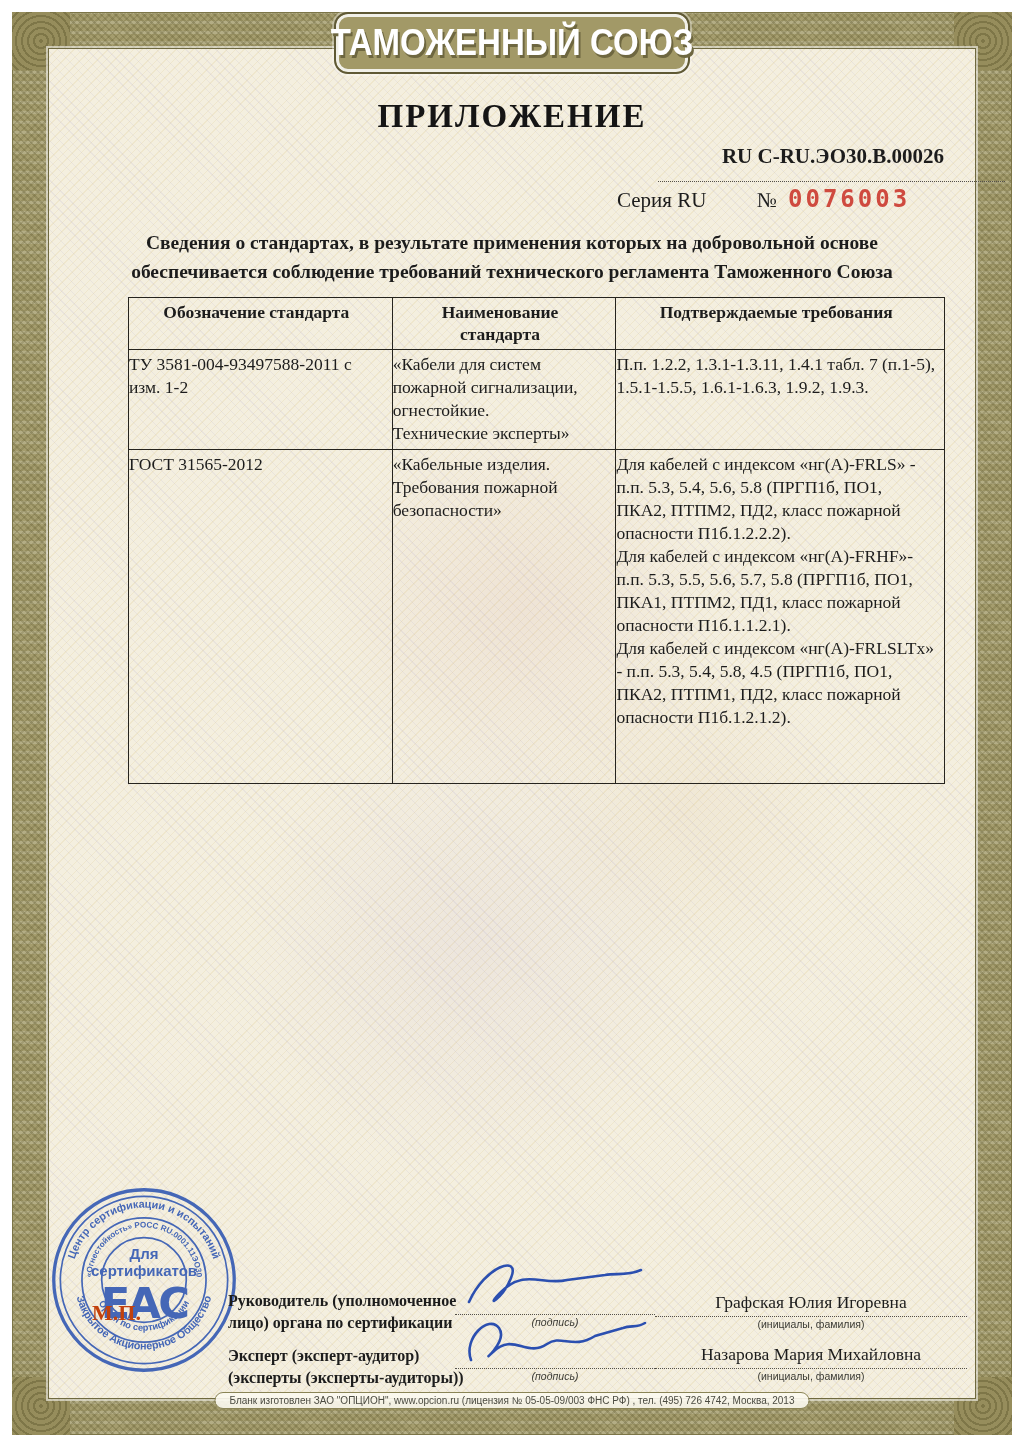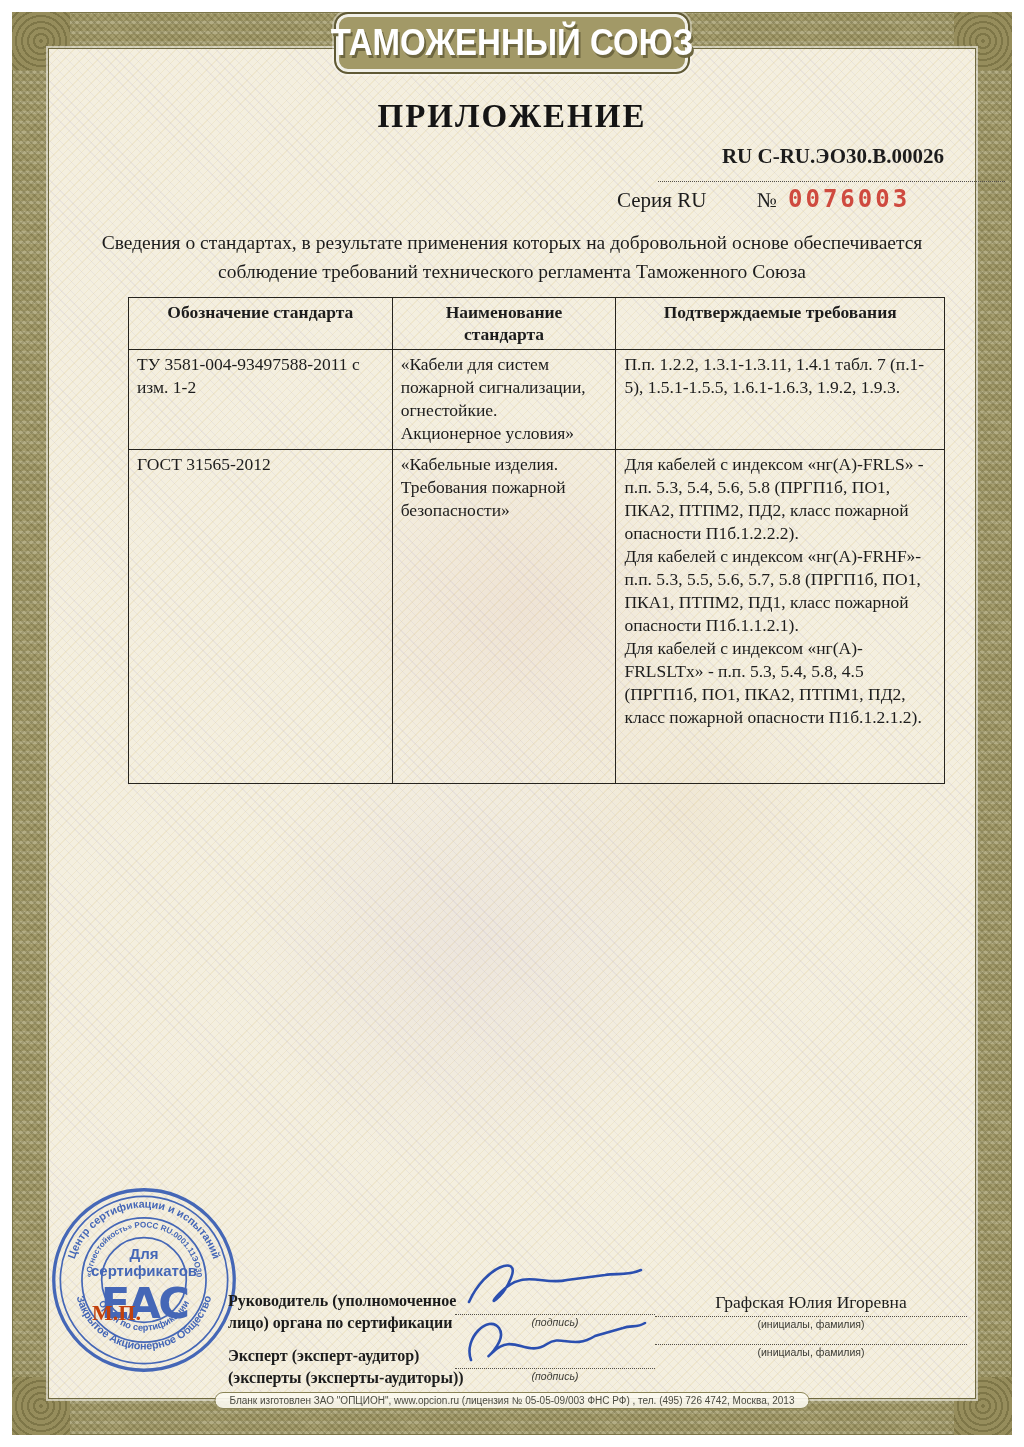--- a/index.html
+++ b/index.html
@@ -80,32 +80,32 @@
   }
   .series-label{position:absolute; top:188px; left:617px; font-size:21px; z-index:2;}
   .number-sign{position:absolute; top:188px; left:757px; font-size:21px; z-index:2;}
   .serial-number{
     position:absolute; top:185px; left:788px;
     font-family:"DejaVu Sans Mono", monospace;
     font-size:24px; font-weight:bold; letter-spacing:3px; z-index:2;
   }
   .intro{
     position:absolute; top:228px; left:82px; width:860px;
-    text-align:center; font-size:19.5px; font-weight:normal; line-height:29px; z-index:2;
+    text-align:center; font-size:19.5px; font-weight:bold; line-height:29px; z-index:2;
   }
   
   .standards-table{
     position:absolute; top:297px; left:128px; width:817px;
     border-collapse:collapse; z-index:2;
     font-size:17.5px; line-height:23px;
   }
   .standards-table th, .standards-table td{
     border:1.5px solid #26241e;
     vertical-align:top;
-    padding:3px 8px 4px 8px;
+    padding:3px 8px 4px 0;
     background:transparent;
   }
   .standards-table th{
     text-align:center; font-size:17.5px; font-weight:bold; line-height:22px;
     height:38px;
   }
   .standards-table th .th-narrow{display:inline-block; max-width:150px;}
   .row-first td{height:86px;margin-left:16px;}
   .row-second td{height:326px;}
   .standards-table p{margin:0;}
@@ -186,21 +186,21 @@
         <th>Обозначение стандарта</th>
         <th><span class="th-narrow">Наименование стандарта</span></th>
         <th>Подтверждаемые требования</th>
       </tr>
     </thead>
     <tbody>
       <tr class="row-first">
         <td>ТУ 3581-004-93497588-2011 с изм. 1-2</td>
         <td>
           <div>«Кабели для систем пожарной сигнализации, огнестойкие.</div>
-          <div>Акционерное условия»</div>
+          <div>Технические эксперты»</div>
         </td>
         <td>
           <p>П.п. 1.2.2, 1.3.1-1.3.11, 1.4.1 табл. 7 (п.1-5), 1.5.1-1.5.5, 1.6.1-1.6.3, 1.9.2, 1.9.3.</p>
         </td>
       </tr>
       <tr class="row-second">
         <td>ГОСТ 31565-2012</td>
         <td>
           <div>«Кабельные изделия. Требования пожарной безопасности»</div>
         </td>
@@ -259,19 +259,20 @@
 
   <div class="role role2">Эксперт (эксперт-аудитор) (эксперты (эксперты-аудиторы))</div>
   <div class="sigblock sigblock2">
     <svg class="scrawl" viewBox="0 0 200 62">
       <path d="M16 54 C8 32, 34 8, 44 22 C54 36, 22 60, 38 46 C58 26, 72 52, 92 38 C106 28, 118 44, 140 30 L168 22 C176 19, 182 22, 190 17" fill="none" stroke="#2b4fb0" stroke-width="2.6" stroke-linecap="round"></path>
     </svg>
     <div class="sig-line"></div>
     <div class="caption">(подпись)</div>
   </div>
   <div class="nameblock nameblock2">
+    <div class="sig-name">Назарова Мария Михайловна</div>
     <div class="sig-line"></div>
     <div class="caption">(инициалы, фамилия)</div>
   </div>
 
   <div class="footer-pill">Бланк изготовлен ЗАО "ОПЦИОН", www.opcion.ru (лицензия № 05-05-09/003 ФНС РФ) , тел. (495) 726 4742, Москва, 2013</div>
 
 </div>
 
 </body></html>

